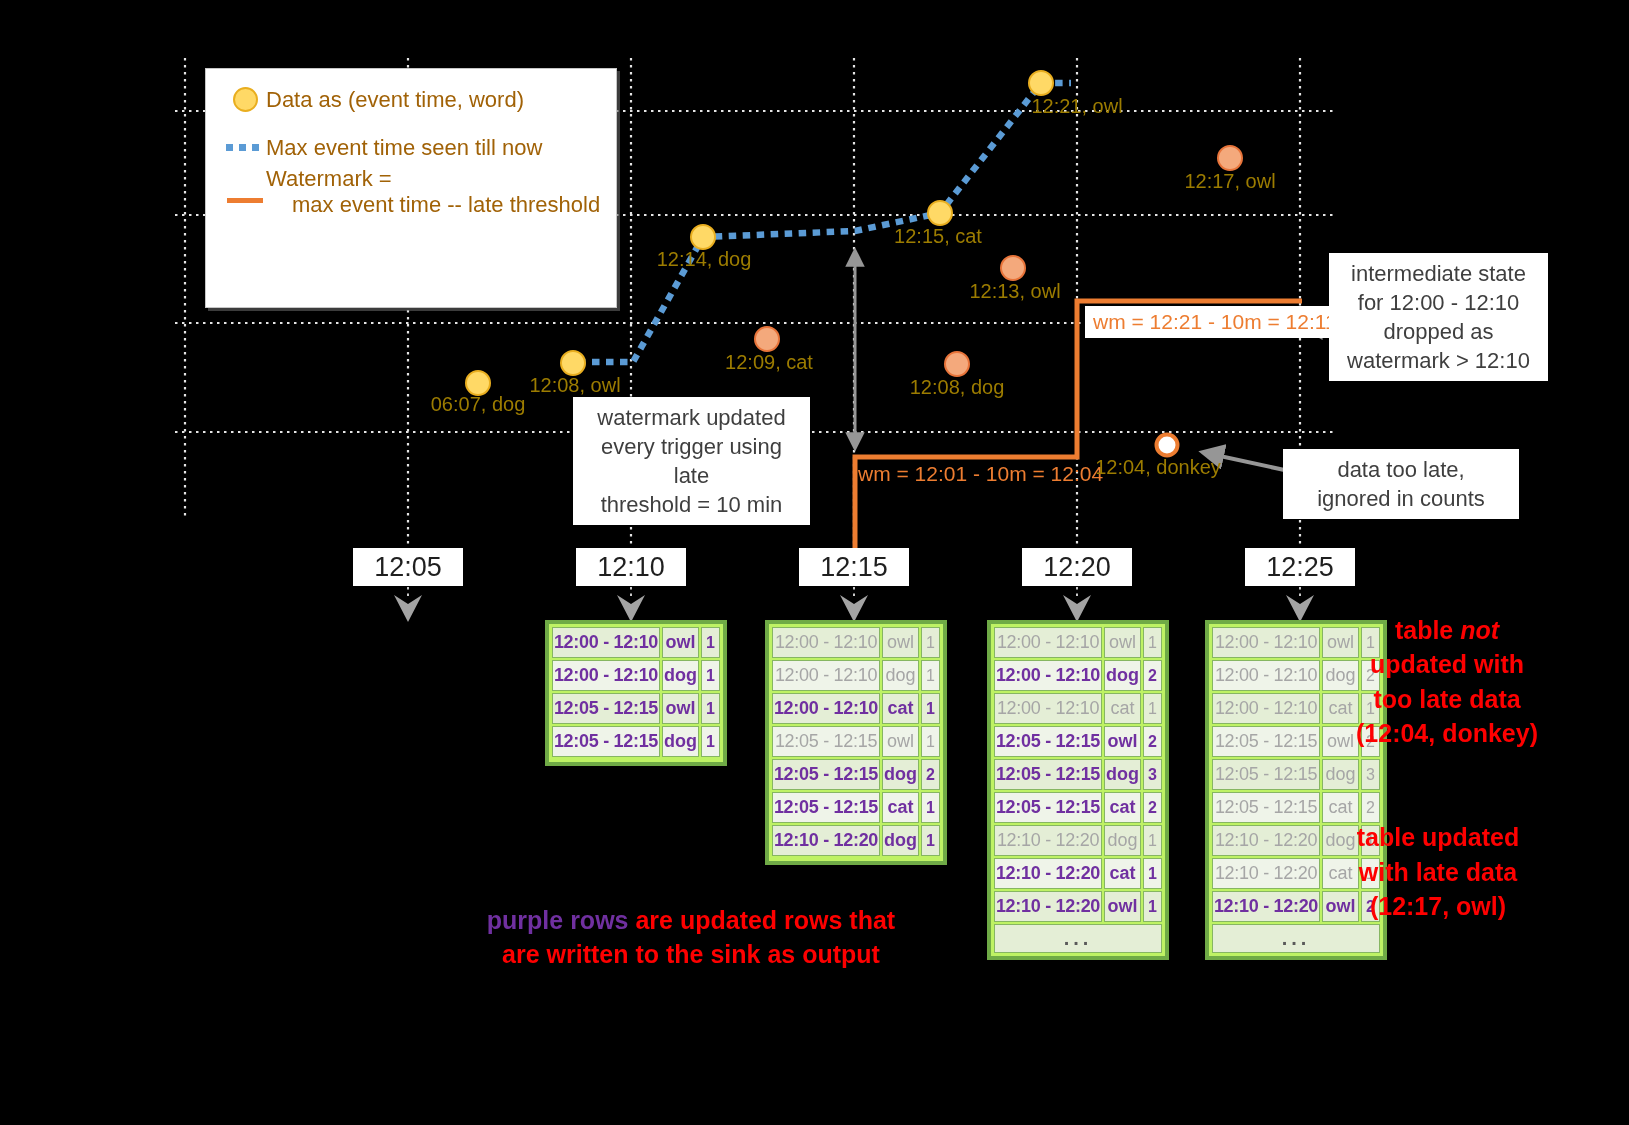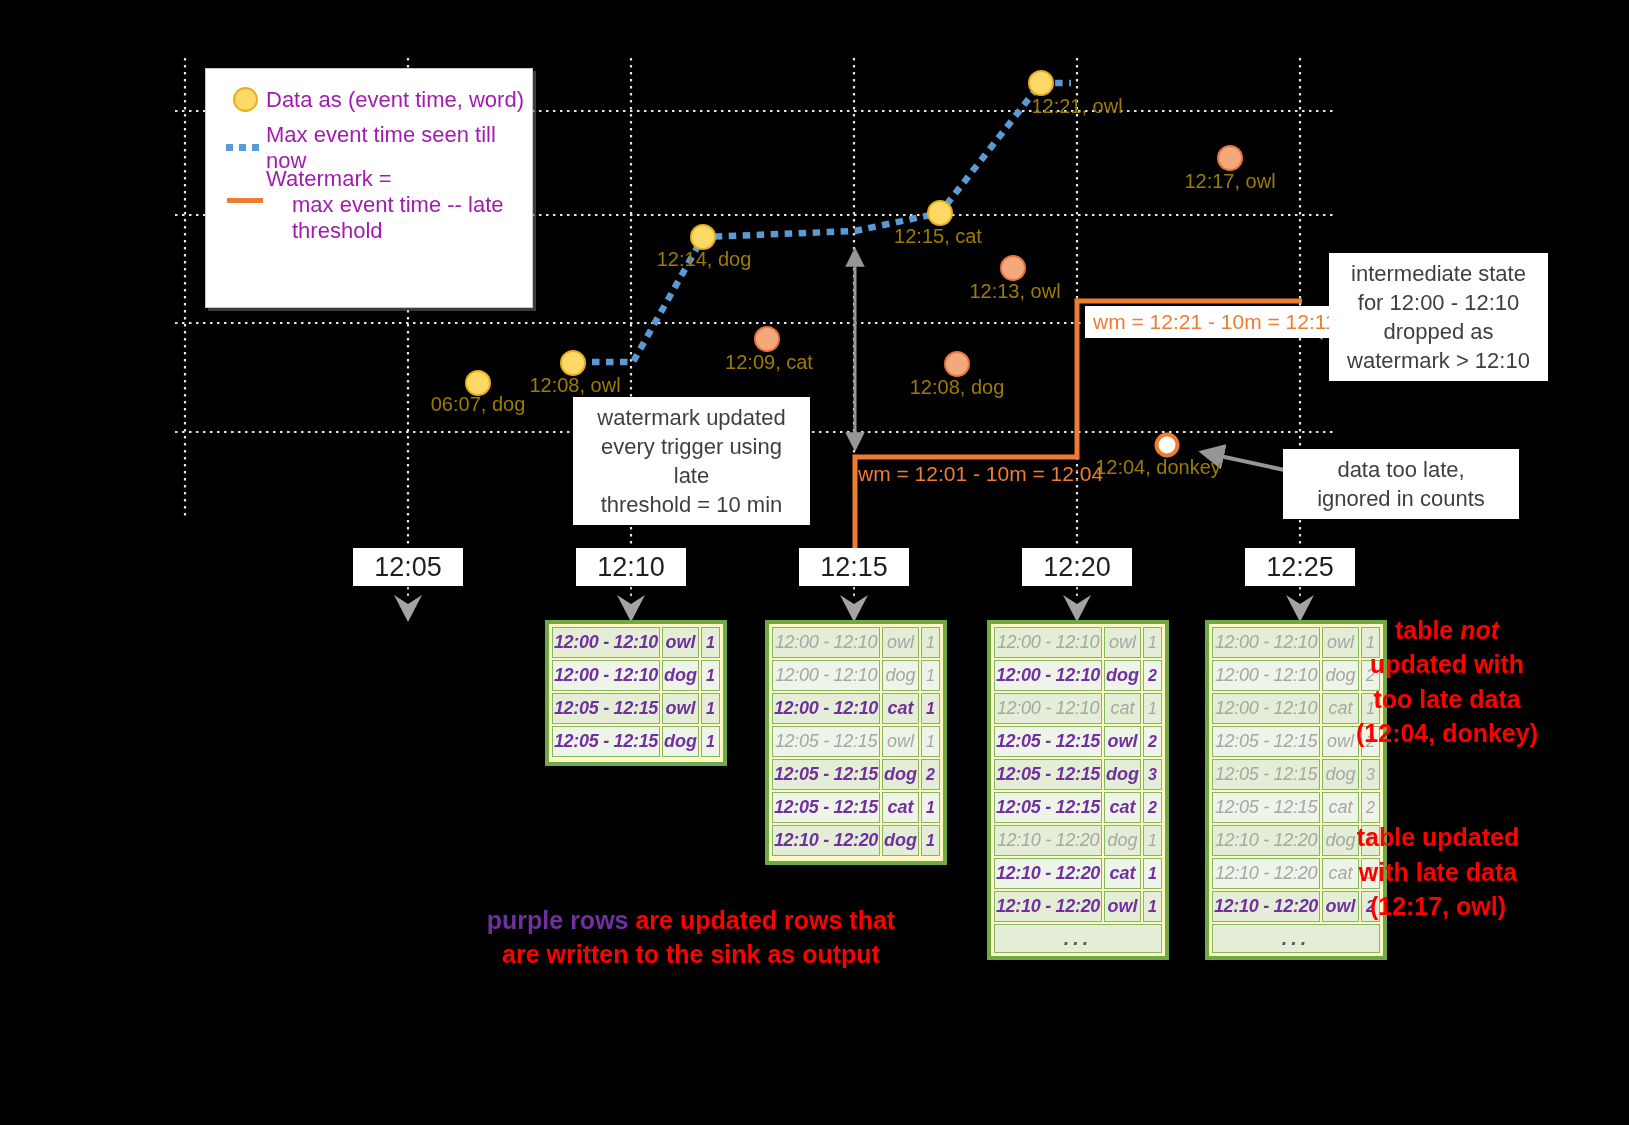--- a/index.html
+++ b/index.html
@@ -10,23 +10,23 @@
   
   .point{position:absolute;width:26px;height:26px;border-radius:50%;box-sizing:border-box;
          transform:translate(-50%,-50%);z-index:3;}
   .point.ontime{background:#ffd966;border:2px solid #e9ae1f;}
   .point.late{background:#f4a97c;border:2px solid #e8743a;}
   .point.toolate{background:#ffffff;border:4px solid #ed7d31;width:25px;height:25px;}
   .plabel{position:absolute;transform:translateX(-50%);color:#9c7c00;font-size:20px;
           white-space:nowrap;z-index:3;}
 
   
-  .legend{position:absolute;left:205px;top:68px;width:328px;height:240px;background:#fff;
+  .legend{position:absolute;left:205px;top:68px;width:412px;height:240px;background:#fff;
           border:1px solid #c6c6c6;box-shadow:3px 3px 0 rgba(110,110,110,.55);
-          box-sizing:border-box;padding:12px 0 0 18px;color:#a21caf;font-size:22px;z-index:5;}
+          box-sizing:border-box;padding:12px 0 0 18px;color:#a16207;font-size:22px;z-index:5;}
   .lrow{display:flex;align-items:center;height:37px;}
   .lrow.gap{margin-top:11px;}
   .swatch{flex:0 0 42px;display:flex;justify-content:center;}
   .lcircle{width:25px;height:25px;border-radius:50%;box-sizing:border-box;}
   .lcircle.ontime{background:#ffd966;border:2px solid #e9ae1f;}
   .lcircle.late{background:#f4a97c;border:2px solid #e8743a;}
   .lcircle.toolate{background:#fff;border:4px solid #ed7d31;}
   .ldash{width:38px;height:7px;background:repeating-linear-gradient(90deg,#5b9bd5 0 7px,transparent 7px 13px);}
   .lline{width:36px;height:5px;background:#ed7d31;}
   .lrow.wmrow{align-items:flex-start;height:auto;}
@@ -44,22 +44,22 @@
   .noteA{left:573px;top:397px;width:237px;}
   .noteB{left:1329px;top:253px;width:219px;}
   .noteC{left:1283px;top:449px;width:236px;}
 
   
   .tbox{position:absolute;top:548px;width:110px;height:38px;background:#fff;color:#1f1f1f;
         font-size:27px;display:flex;align-items:center;justify-content:center;
         transform:translateX(-50%);z-index:4;}
 
   
-  .gtable{position:absolute;background:#fef9c3;border:4px solid #6faa46;padding:3px;
-          box-sizing:border-box;z-index:4;font-style:italic;}
+  .gtable{position:absolute;background:#bef264;border:4px solid #6faa46;padding:3px;
+          box-sizing:border-box;z-index:4;}
   .trow{display:flex;gap:2px;margin-bottom:2px;}
   .rows > .trow:last-of-type{margin-bottom:2px;}
   .cell{box-sizing:border-box;border:1px solid #86b662;display:flex;align-items:center;
         justify-content:center;height:31px;background:#e4eed6;}
   .rows .trow:nth-of-type(even) .cell{background:#eff4e9;}
   .win{width:108px;font-size:18px;letter-spacing:-.3px;}
   .word{width:37px;font-size:18px;}
   .cnt{width:19px;font-size:16px;}
   .trow.updated .cell{color:#7030a0;font-weight:700;}
   .trow.old .cell{color:#a6a6a6;font-weight:400;}

